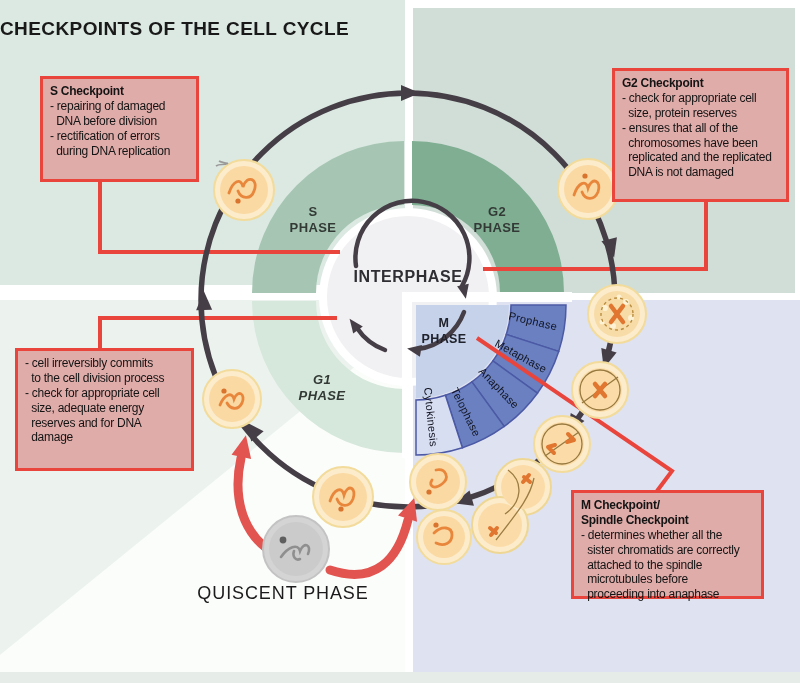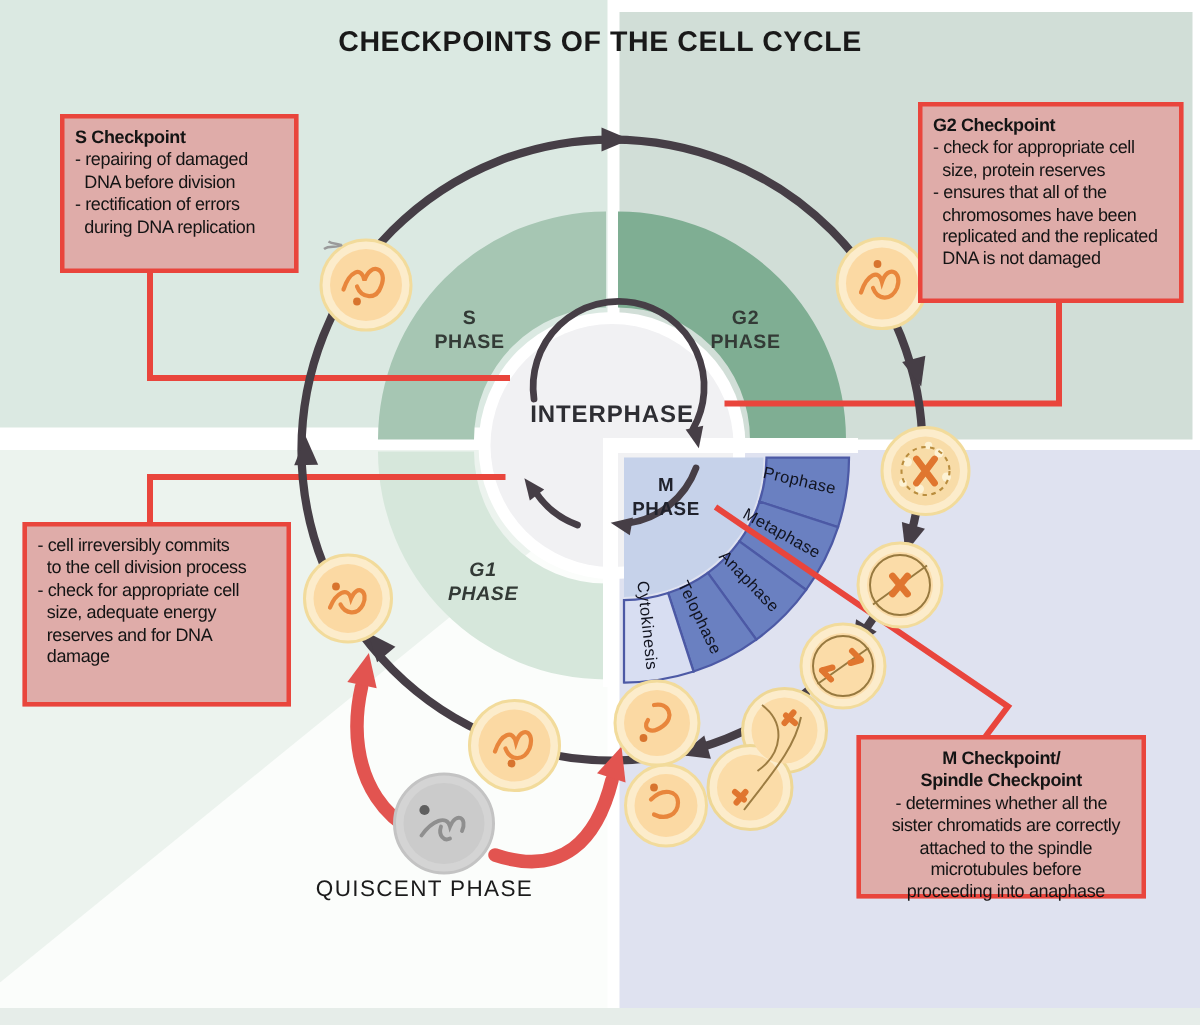--- a/index.html
+++ b/index.html
@@ -14,50 +14,50 @@
   .bg-tr{left:413,top:8;}
   .bg-tr{left:413px;top:8px;width:382px;height:285px;background:#d1ded7;}
   .bg-bl{left:0;top:300px;width:405px;height:372px;background:#fbfdfb;}
   .bg-bl-green{left:0;top:300px;width:405px;height:372px;background:#ecf3ee;
     clip-path:polygon(0 0,405px 0,405px 26px,0 355px);}
   .bg-br{left:413px;top:300px;width:387px;height:372px;background:#dfe2f0;}
   .bg-bottom{left:0;top:672px;width:800px;height:11px;background:#e6ede9;}
   svg.layer{left:0;top:0;}
   
   .title{
-    left:0;top:18px;width:800px;text-align:center;
+    left:0;top:18px;width:800px;text-align:left;
     font-size:19px;font-weight:bold;letter-spacing:.4px;color:#191919;
   }
   
   .callout{
     background:#dfaca9;border:3px solid #e9453c;
     padding:5px 7px;color:#141414;font-size:12px;line-height:1.24;
     letter-spacing:-0.25px;box-sizing:border-box;
   }
   .callout .ct{font-weight:bold;white-space:pre-line;}
   .callout .cb{white-space:pre;}
   .box-s {left:40px; top:76px; width:159px; height:106px;}
   .box-g2{left:612px;top:68px; width:177px; height:134px;}
   .box-g1{left:15px; top:348px;width:179px; height:123px;}
-  .box-m {left:571px;top:490px;width:193px; height:109px;text-align:center;}
+  .box-m {left:571px;top:490px;width:193px; height:109px;}
   
   .phase{
     transform:translate(-50%,-50%);text-align:center;white-space:pre-line;
     font-weight:bold;color:#333a36;font-size:13px;letter-spacing:.4px;line-height:1.25;
   }
   .interphase{
     transform:translate(-50%,-50%);font-weight:bold;color:#2e2e33;
     font-size:16px;letter-spacing:.6px;
   }
   .wedge-label{
     transform-origin:center;color:#11131f;font-size:11px;letter-spacing:.3px;
     white-space:nowrap;
   }
   .quiescent{
-    transform:translate(-50%,-50%);font-size:15px;letter-spacing:.9px;color:#1b1b1b;text-align:center;
+    transform:translate(-50%,-50%);font-size:18px;letter-spacing:.9px;color:#1b1b1b;text-align:center;
   }
 </style>
 </head>
 <body>
 
 <div class="abs bg-tl"></div>
 <div class="abs bg-tr"></div>
 <div class="abs bg-bl"></div>
 <div class="abs bg-bl-green"></div>
 <div class="abs bg-br"></div>

